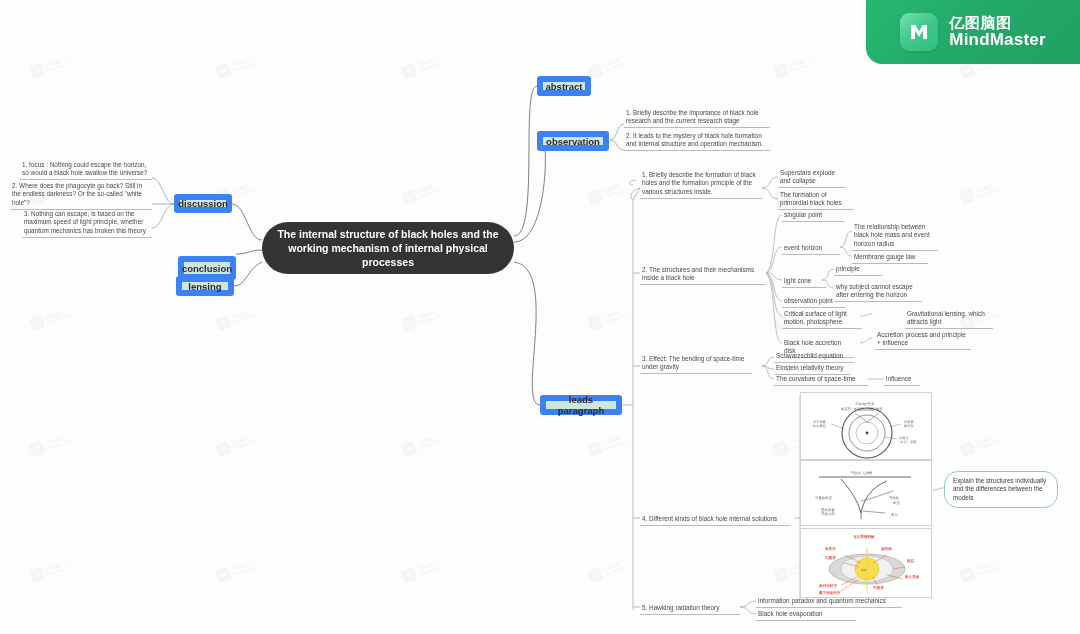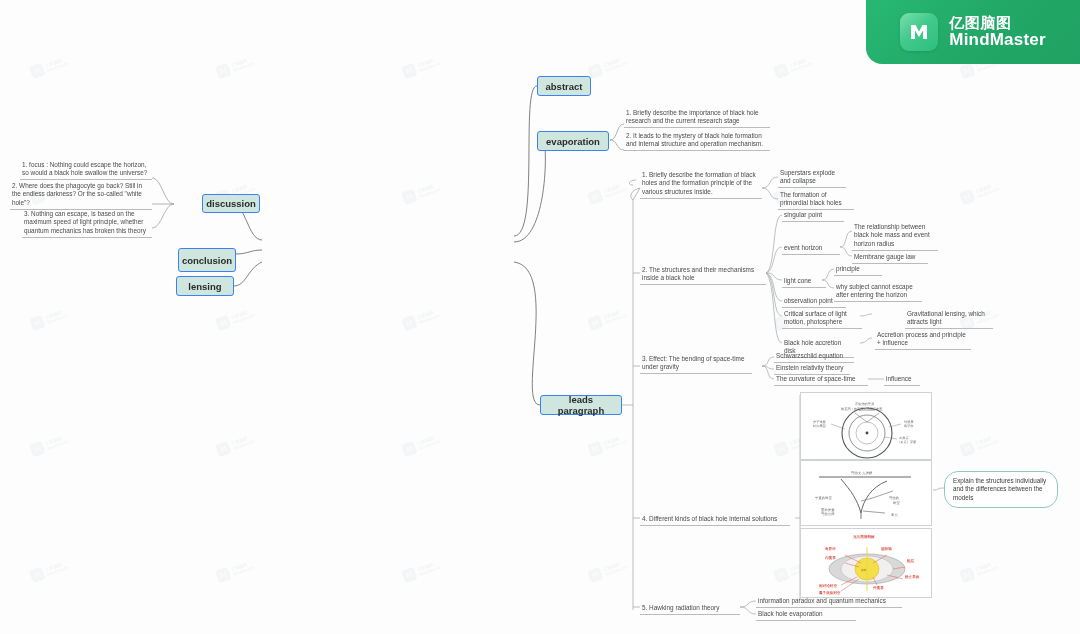--- a/index.html
+++ b/index.html
@@ -92,21 +92,21 @@
     font-weight: bold;
     line-height: 14px;
     display: flex; align-items: center; justify-content: center;
     text-align: center;
     padding: 0 12px;
     z-index: 8;
   }
   
   .branch {
     background: #cfe6df;
-    border: 1px solid #3b82f6;
+    border: 6px solid #3b82f6;
     border-radius: 3px;
     color: #2b2b2b;
     font-size: 9.5px;
     font-weight: bold;
     display: flex; align-items: center; justify-content: center;
     text-align: center;
     padding: 0 6px;
     box-sizing: border-box;
     z-index: 7;
   }
@@ -464,31 +464,32 @@
       <svg width="24" height="24" viewBox="0 0 24 24" aria-hidden="true">
         <path d="M4 19 L4 5 L8.5 5 L12 11.5 L15.5 5 L20 5 L20 19 L16 19 L16 10.5 L12 17 L8 10.5 L8 19 Z" fill="#ffffff"></path>
       </svg>
     </div>
     <div class="txt">
       <div class="cn">亿图脑图</div>
       <div class="en">MindMaster</div>
     </div>
   </div>
 
-
-  <div class="node branch" style="left:174px; top:194px; width:58px; height:19px;margin-left:28px;">discussion</div>
-  <div class="node branch" style="left:178px; top:248px; width:58px; height:24px;">conclusion</div>
+  <div id="central" class="node">The internal structure of black holes and the working mechanism of internal physical processes</div>
+
+  <div class="node branch" style="left:174px; top:194px; width:58px; height:19px;">discussion</div>
+  <div class="node branch" style="left:178px; top:256px; width:58px; height:24px;">conclusion</div>
   <div class="node branch" style="left:176px; top:276px; width:58px; height:20px;">lensing</div>
 
   <div class="node leaf" style="left:20px; top:160px; width:132px; text-align:left;">1. focus : Nothing could escape the horizon, so would a black hole swallow the universe?</div>
   <div class="node leaf" style="left:10px; top:181px; width:142px; text-align:left;">2. Where does the phagocyte go back? Still in the endless darkness? Or the so-called "white hole"?</div>
   <div class="node leaf" style="left:22px; top:209px; width:130px; text-align:left;">3. Nothing can escape, is based on the maximum speed of light principle, whether quantum mechanics has broken this theory</div>
 
   <div class="node branch" style="left:537px; top:76px; width:54px; height:20px;">abstract</div>
-  <div class="node branch" style="left:537px; top:131px; width:72px; height:20px;">evaporation</div>
+  <div class="node branch" style="left:537px; top:131px; width:72px; height:20px;">observation</div>
   <div class="node branch" style="left:540px; top:395px; width:82px; height:20px;">leads paragraph</div>
 
   <div class="node leaf" style="left:624px; top:108px; width:146px; text-align:left;">1. Briefly describe the importance of black hole research and the current research stage</div>
   <div class="node leaf" style="left:624px; top:131px; width:146px; text-align:left;">2. It leads to the mystery of black hole formation and internal structure and operation mechanism.</div>
 
   <div class="node leaf" style="left:640px; top:170px; width:122px; text-align:left;">1. Briefly describe the formation of black holes and the formation principle of the various structures inside.</div>
   <div class="node leaf" style="left:778px; top:168px; width:68px; text-align:left;">Superstars explode and collapse</div>
   <div class="node leaf" style="left:778px; top:190px; width:76px; text-align:left;">The formation of primordial black holes</div>
 
   <div class="node leaf" style="left:640px; top:265px; width:126px; text-align:left;">2. The structures and their mechanisms inside a black hole</div>

